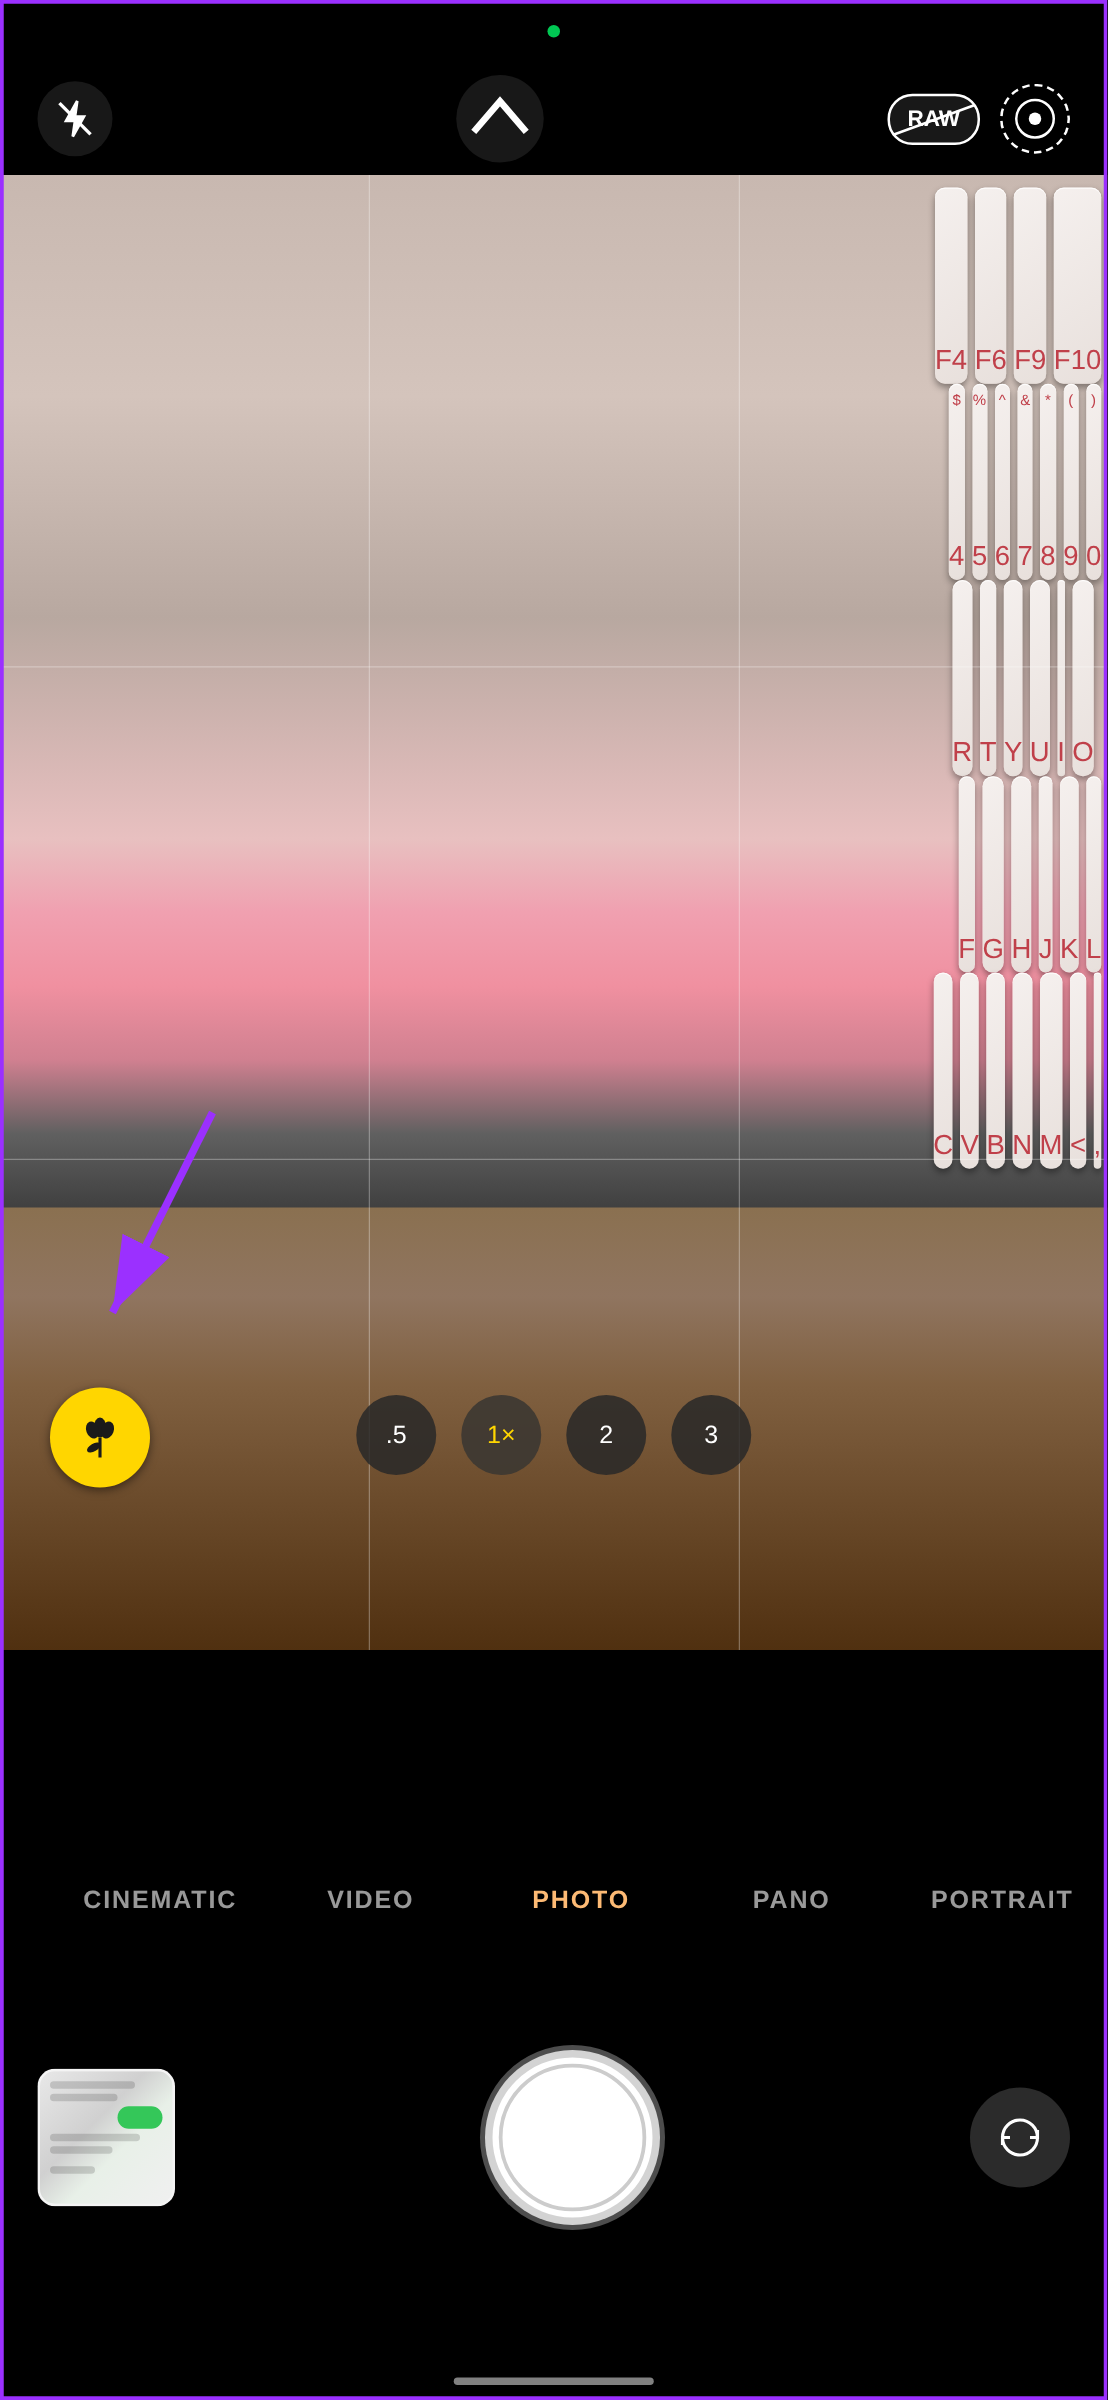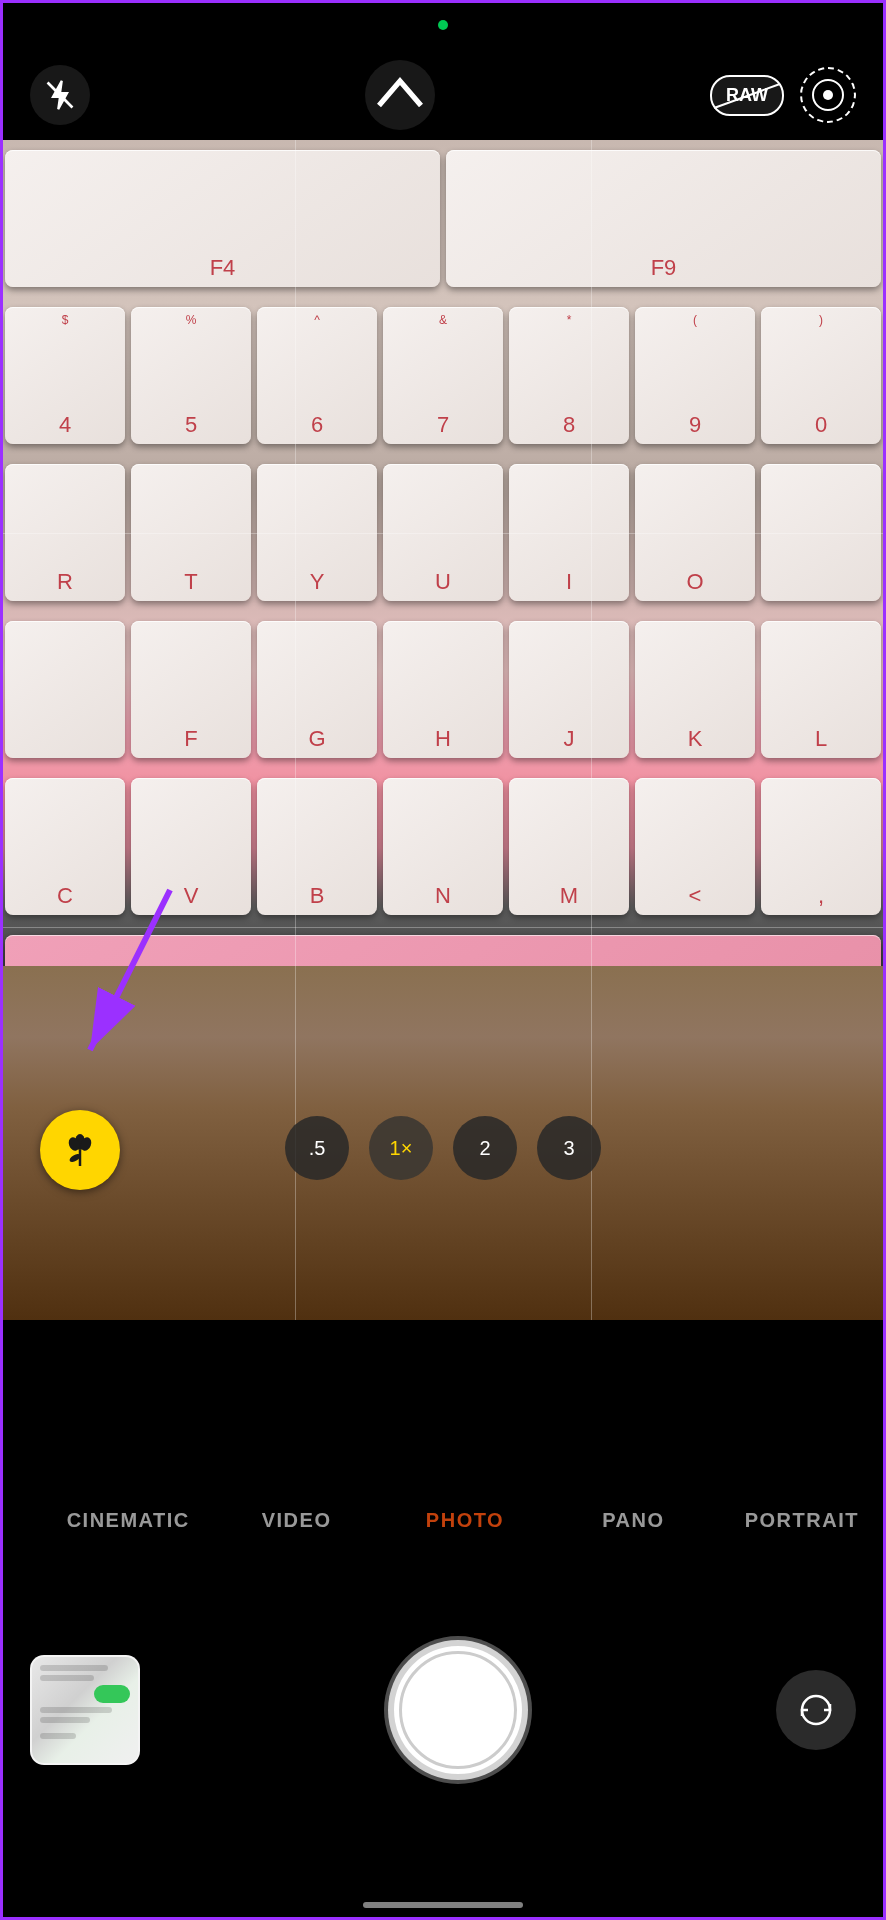--- a/index.html
+++ b/index.html
@@ -178,22 +178,23 @@
 
     
     .keys-area {
       position: absolute;
       top: 0;
       left: 0;
       width: 100%;
       height: 75%;
       display: flex;
       flex-direction: column;
-      gap: 20px;
+      gap: 0;
       padding: 10px 5px;
+      align-items: flex-end;
     }
 
     .key-row {
       display: flex;
       gap: 6px;
       flex: 1;
     }
 
     .key {
       flex: 1;
@@ -328,21 +329,21 @@
       font-size: 20px;
       font-weight: 600;
       letter-spacing: 1.5px;
       color: rgba(255,255,255,0.6);
       cursor: pointer;
       padding: 10px 0;
       text-transform: uppercase;
     }
 
     .mode-item.active {
-      color: #c2410c;
+      color: #fdba74;
     }
 
     
     .bottom-controls {
       position: absolute;
       bottom: 60px;
       left: 0;
       width: 100%;
       height: 220px;
       background: #000;
@@ -496,21 +497,27 @@
 
   <div class="keyboard-bg">
 
     <div class="keys-area">
 
       <div class="key-row">
         <div class="key">
             <span class="key-label">F4</span>
           </div>
         <div class="key">
+            <span class="key-label">F6</span>
+          </div>
+        <div class="key">
             <span class="key-label">F9</span>
+          </div>
+        <div class="key">
+            <span class="key-label">F10</span>
           </div>
       </div>
 
       <div class="key-row">
         <div class="key">
             <span class="key-sublabel">$</span>
             <span class="key-label">4</span>
           </div>
         <div class="key">
             <span class="key-sublabel">%</span>

